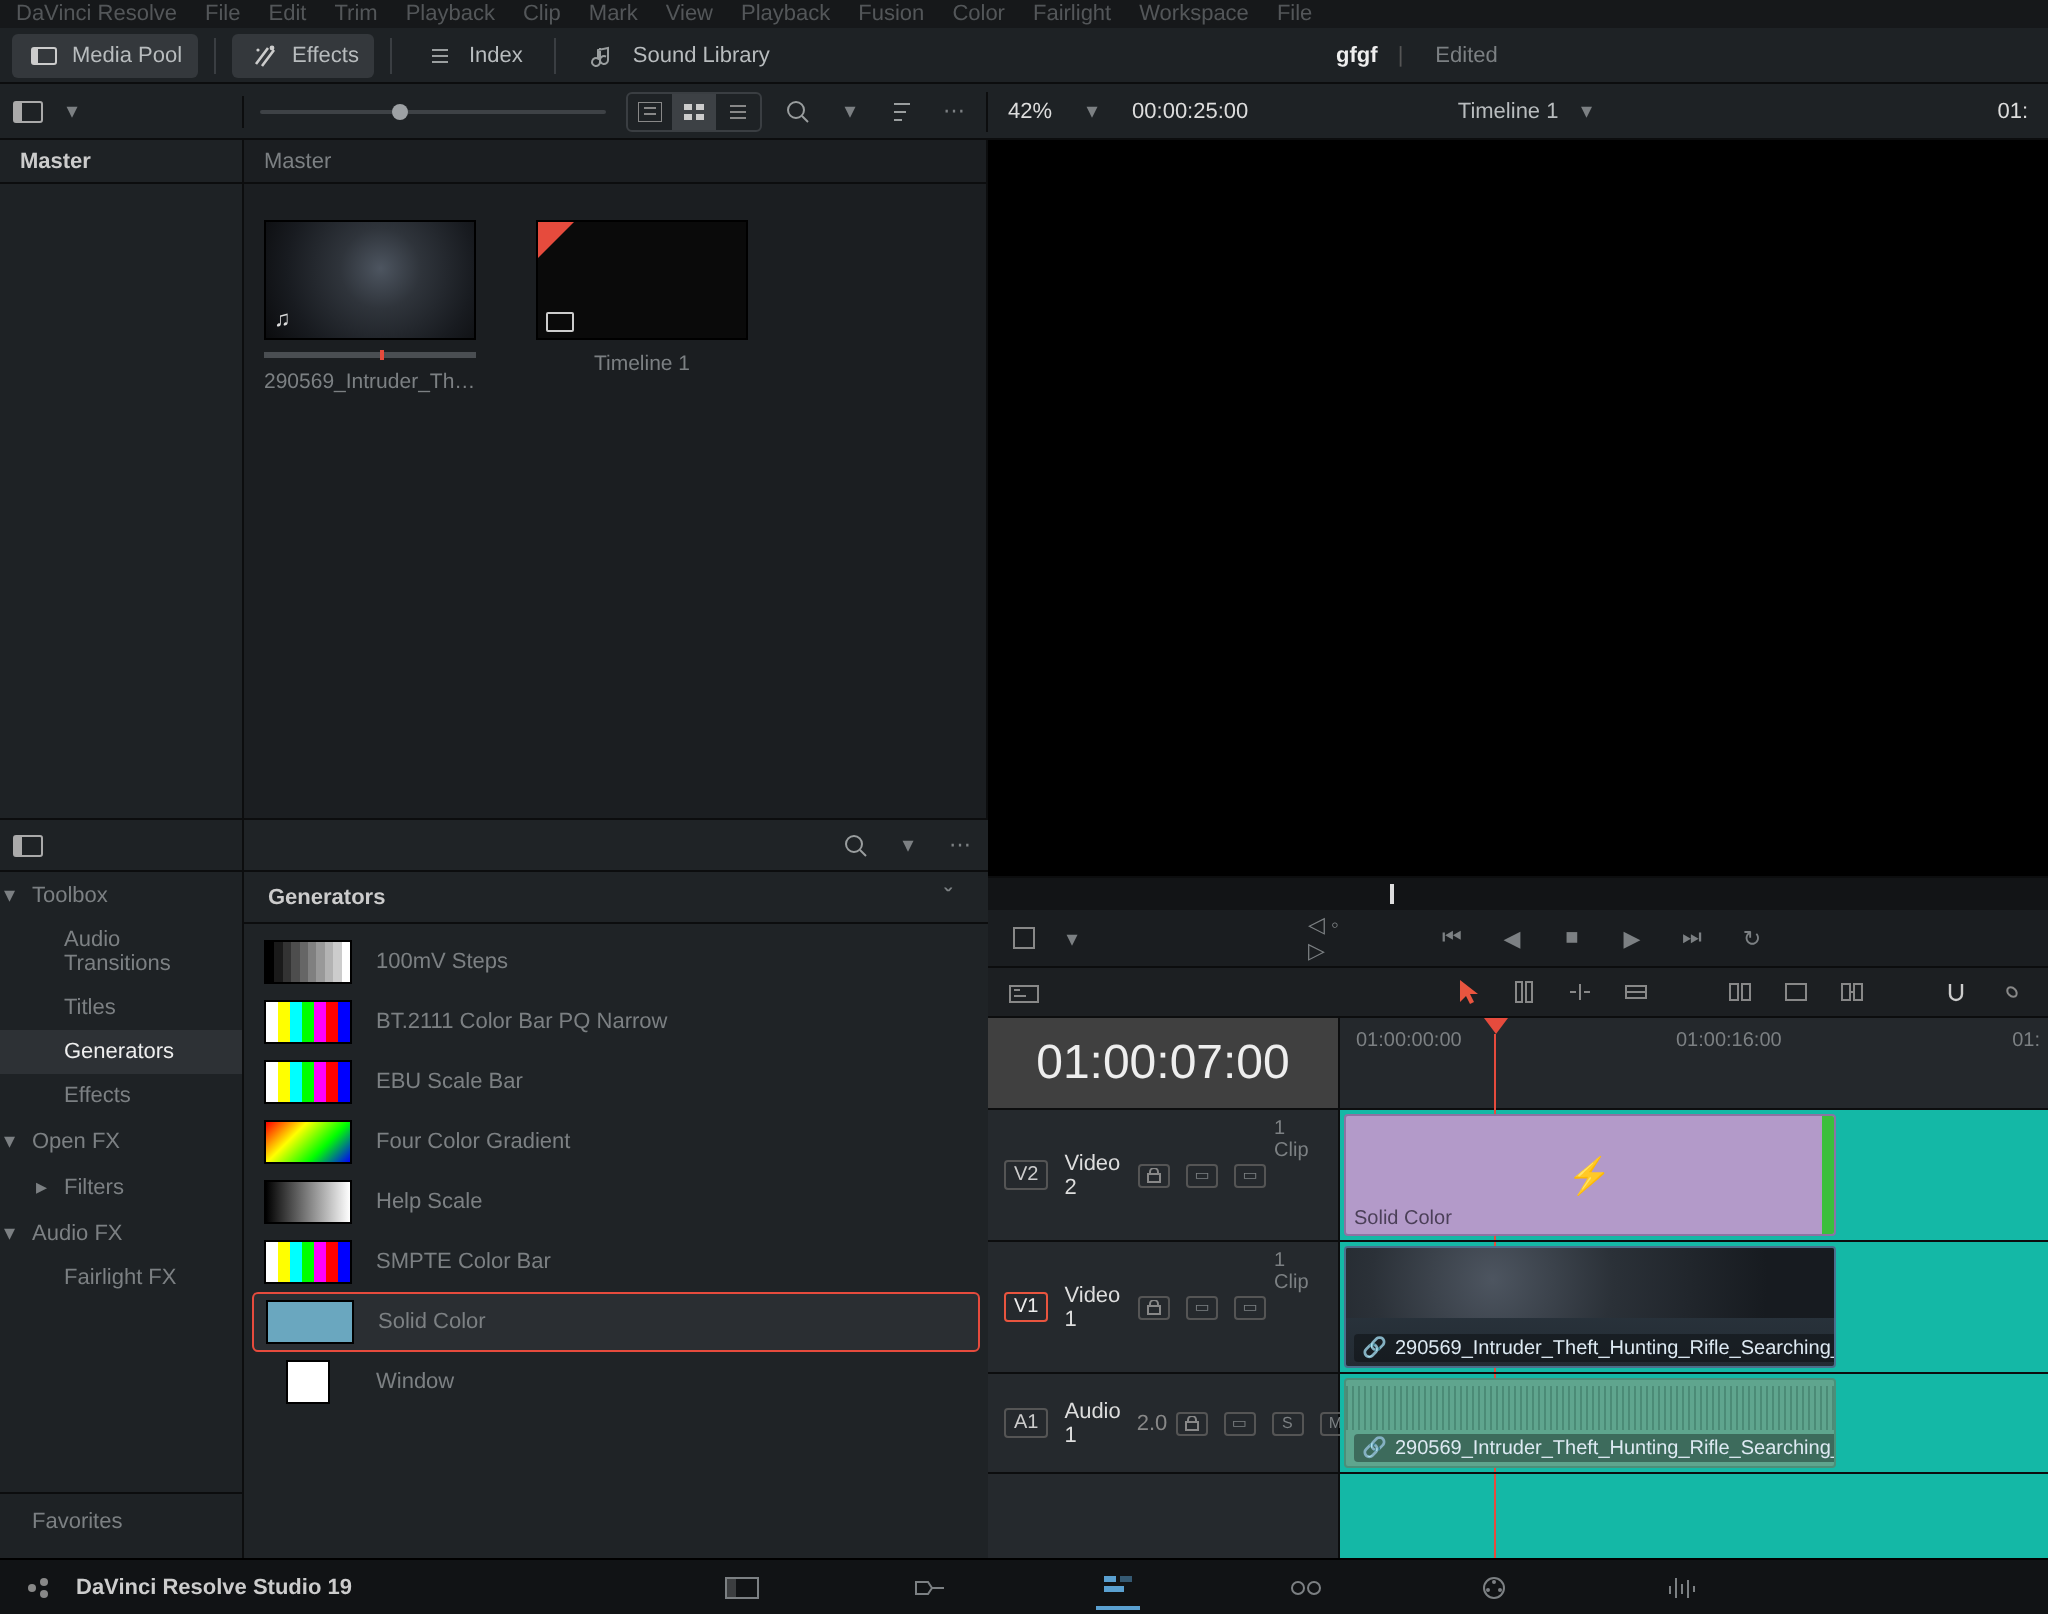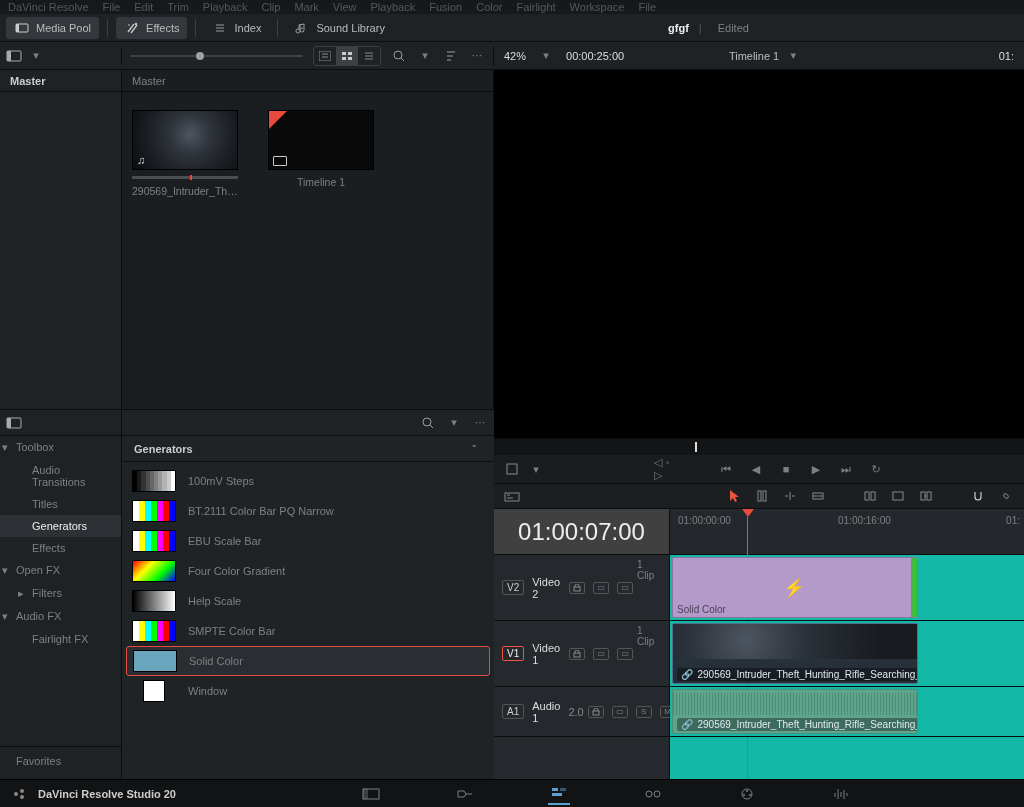--- a/index.html
+++ b/index.html
@@ -596,21 +596,21 @@
 
 <div class="pagebar">
   <div class="pagebar-left">
     <span class="mini-icon">
       <svg width="14" height="14">
           <circle cx="3" cy="7" r="2" fill="#888"></circle>
           <circle cx="9" cy="4" r="2" fill="#888"></circle>
           <circle cx="9" cy="10" r="2" fill="#888"></circle>
         </svg>
     </span>
-    <span style="font-weight:600">DaVinci Resolve Studio 20</span>
+    <span style="font-weight:600">DaVinci Resolve Studio 19</span>
   </div>
   <div class="pagebar-center">
     <span class="page-icon">
         <svg width="18" height="14">
           <rect x="1" y="2" width="16" height="10" fill="none" stroke="currentColor"></rect>
           <rect x="1" y="2" width="5" height="10" fill="currentColor" opacity=".4"></rect>
         </svg>
       </span>
     <span class="page-icon">
         <svg width="18" height="14">

